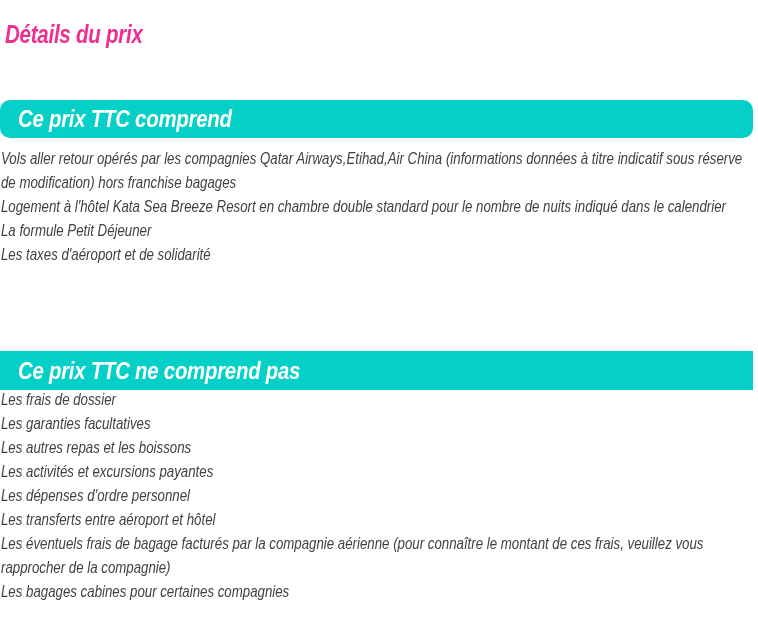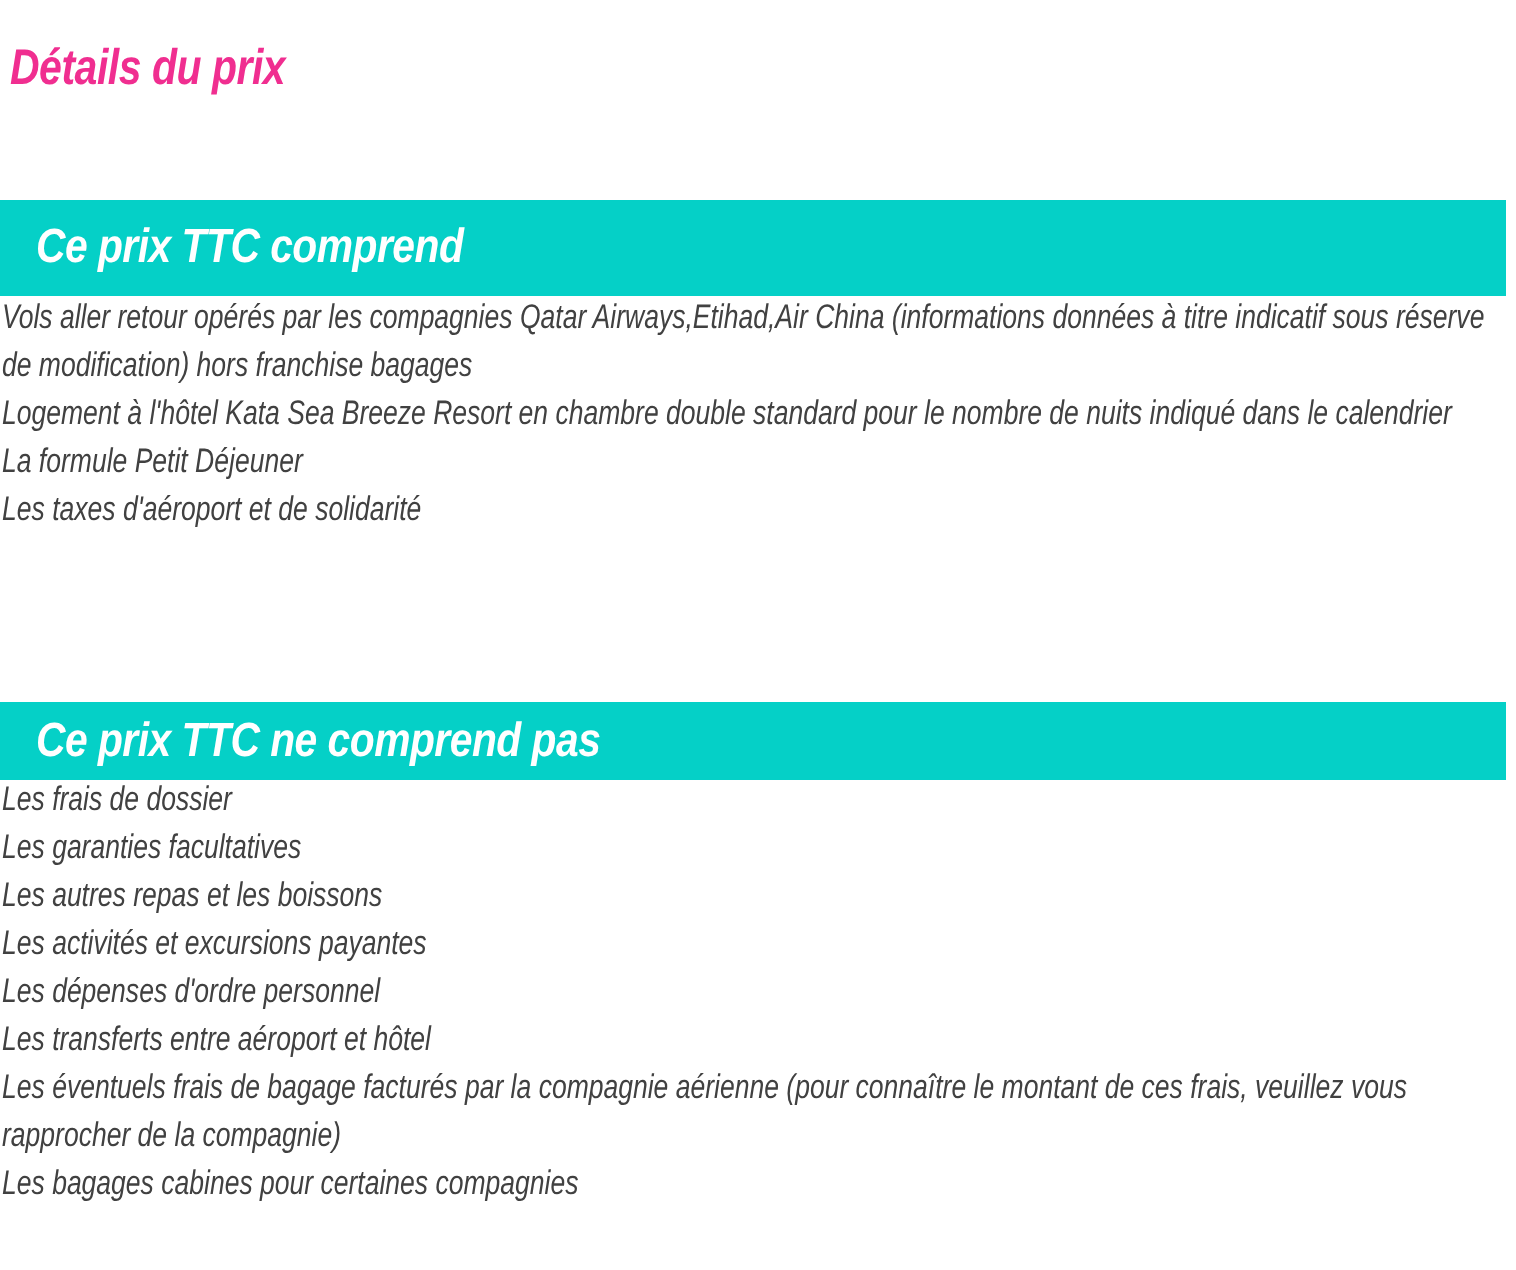--- a/index.html
+++ b/index.html
@@ -37,21 +37,21 @@
     letter-spacing: -0.3px;
   }
   .banner {
     position: absolute;
     left: 0;
     width: 753px;
     background: var(--teal, #05D0C7);
     display: flex;
     align-items: center;
   }
-  .banner-1 { top: 100px; height: 48px; }
+  .banner-1 { top: 100px; height: 38px; border-radius: 10px; }
   .banner-2 { top: 351px; height: 39px; }
   .banner-label {
     display: inline-block;
     margin-left: 18px;
     font-family: "Liberation Sans", sans-serif;
     font-style: italic;
     font-weight: bold;
     font-size: 24px;
     color: var(--heading, #ffffff);
     white-space: nowrap;

